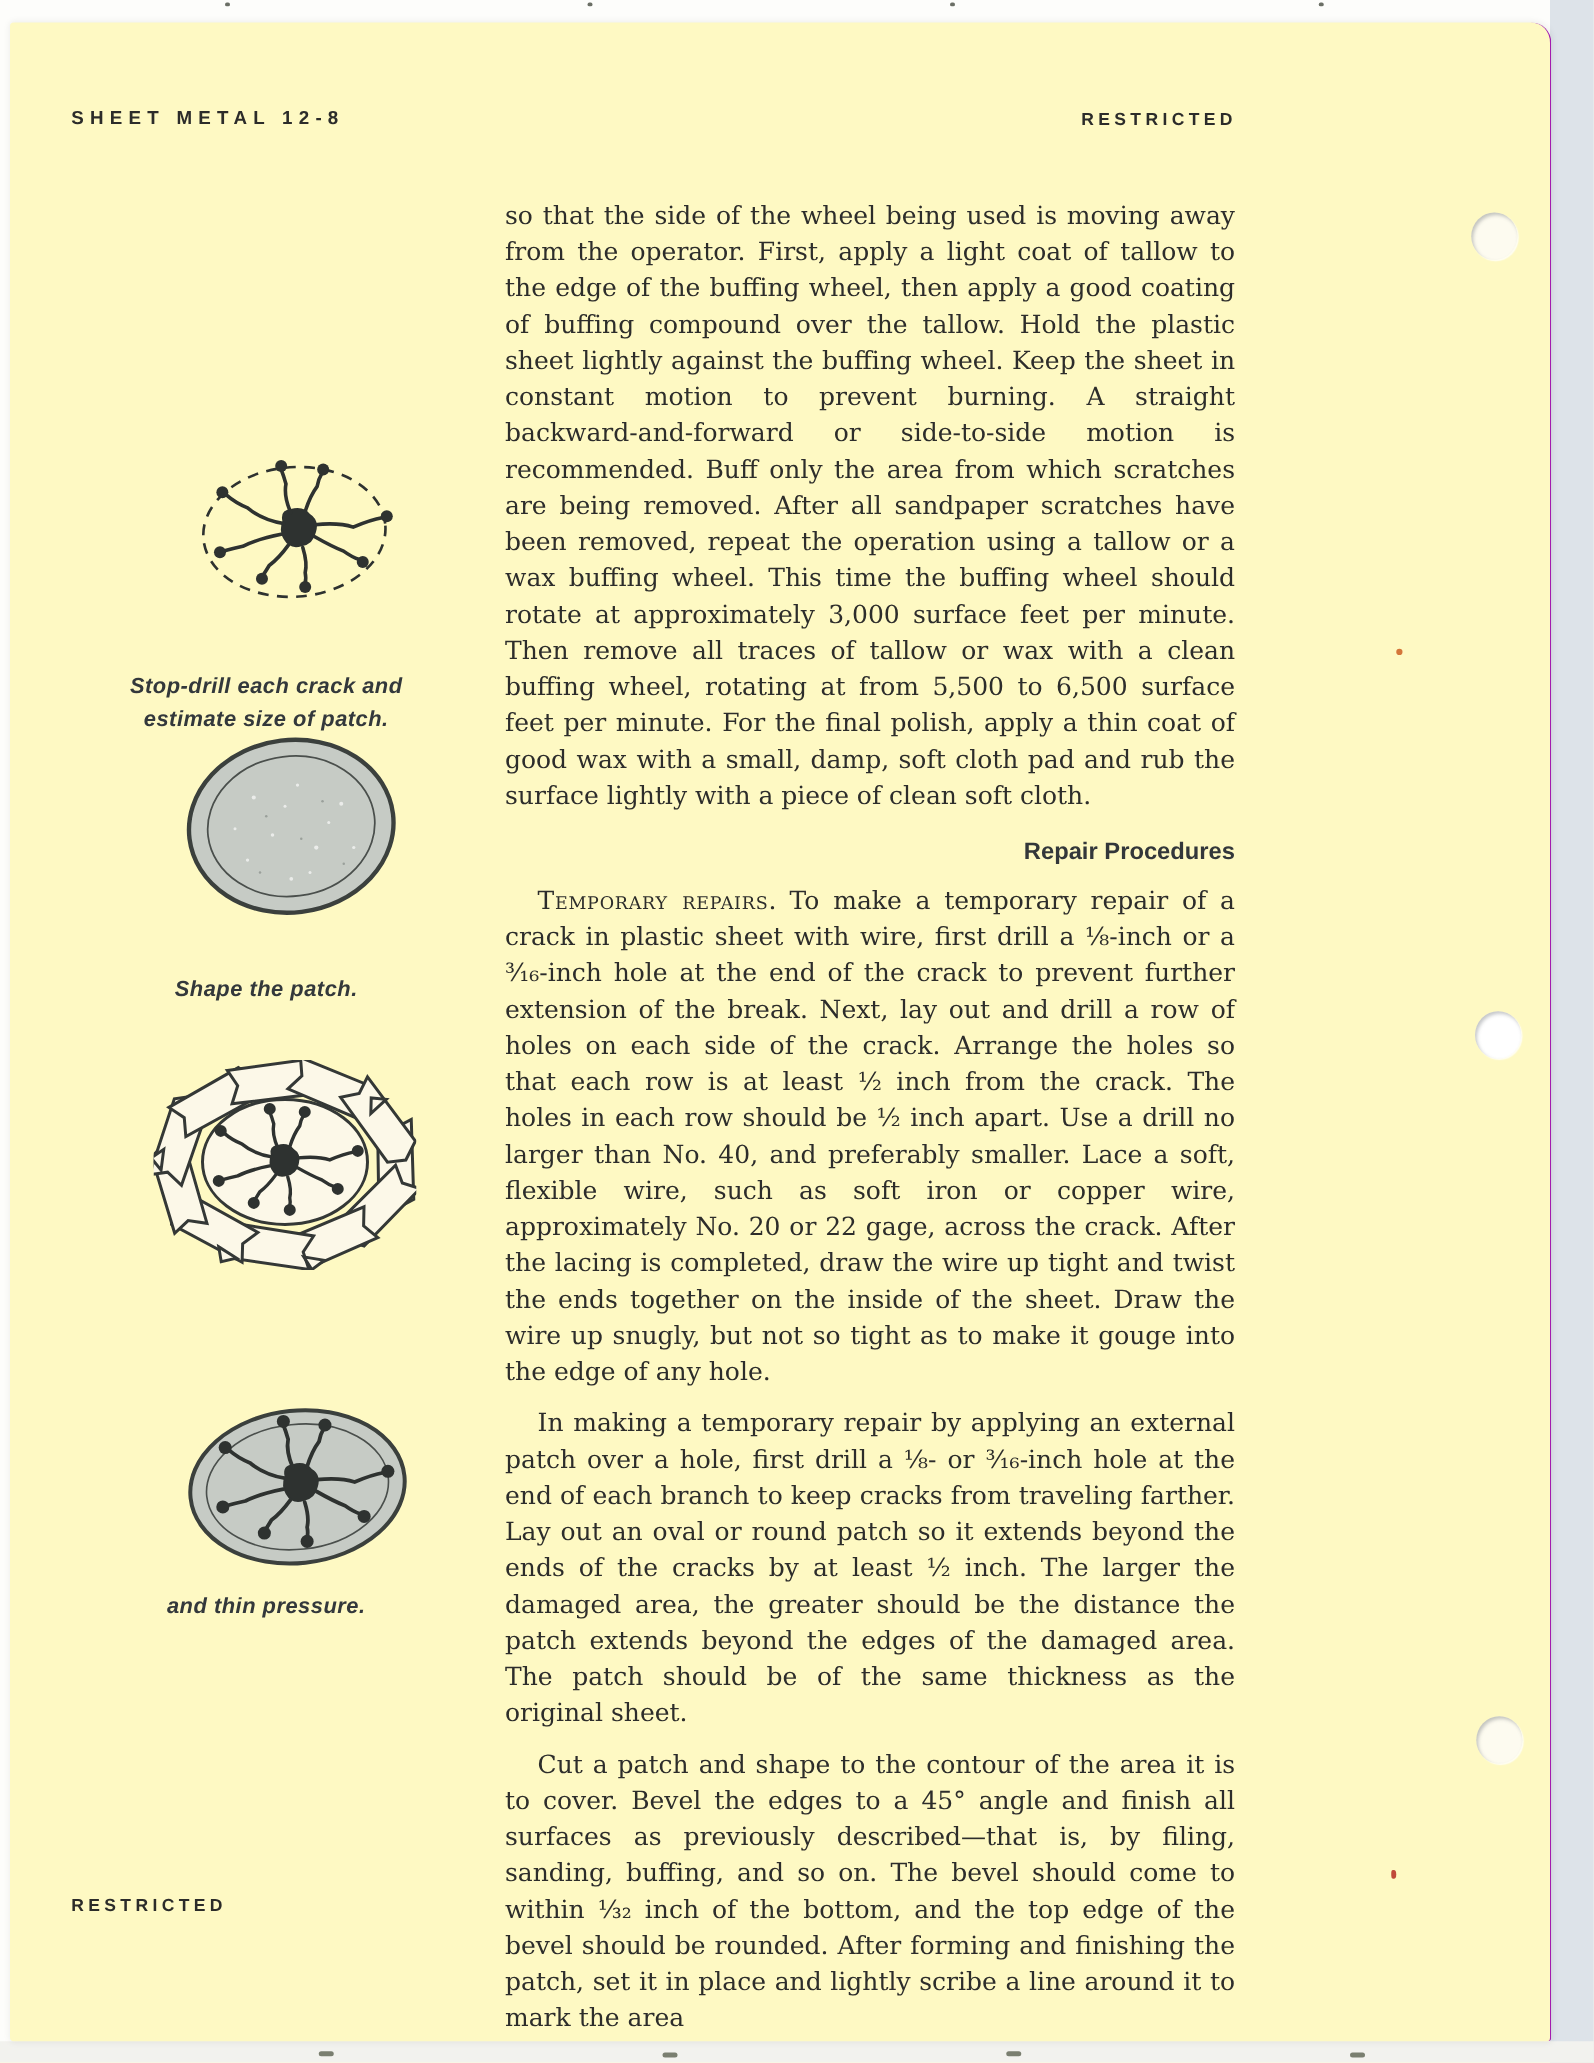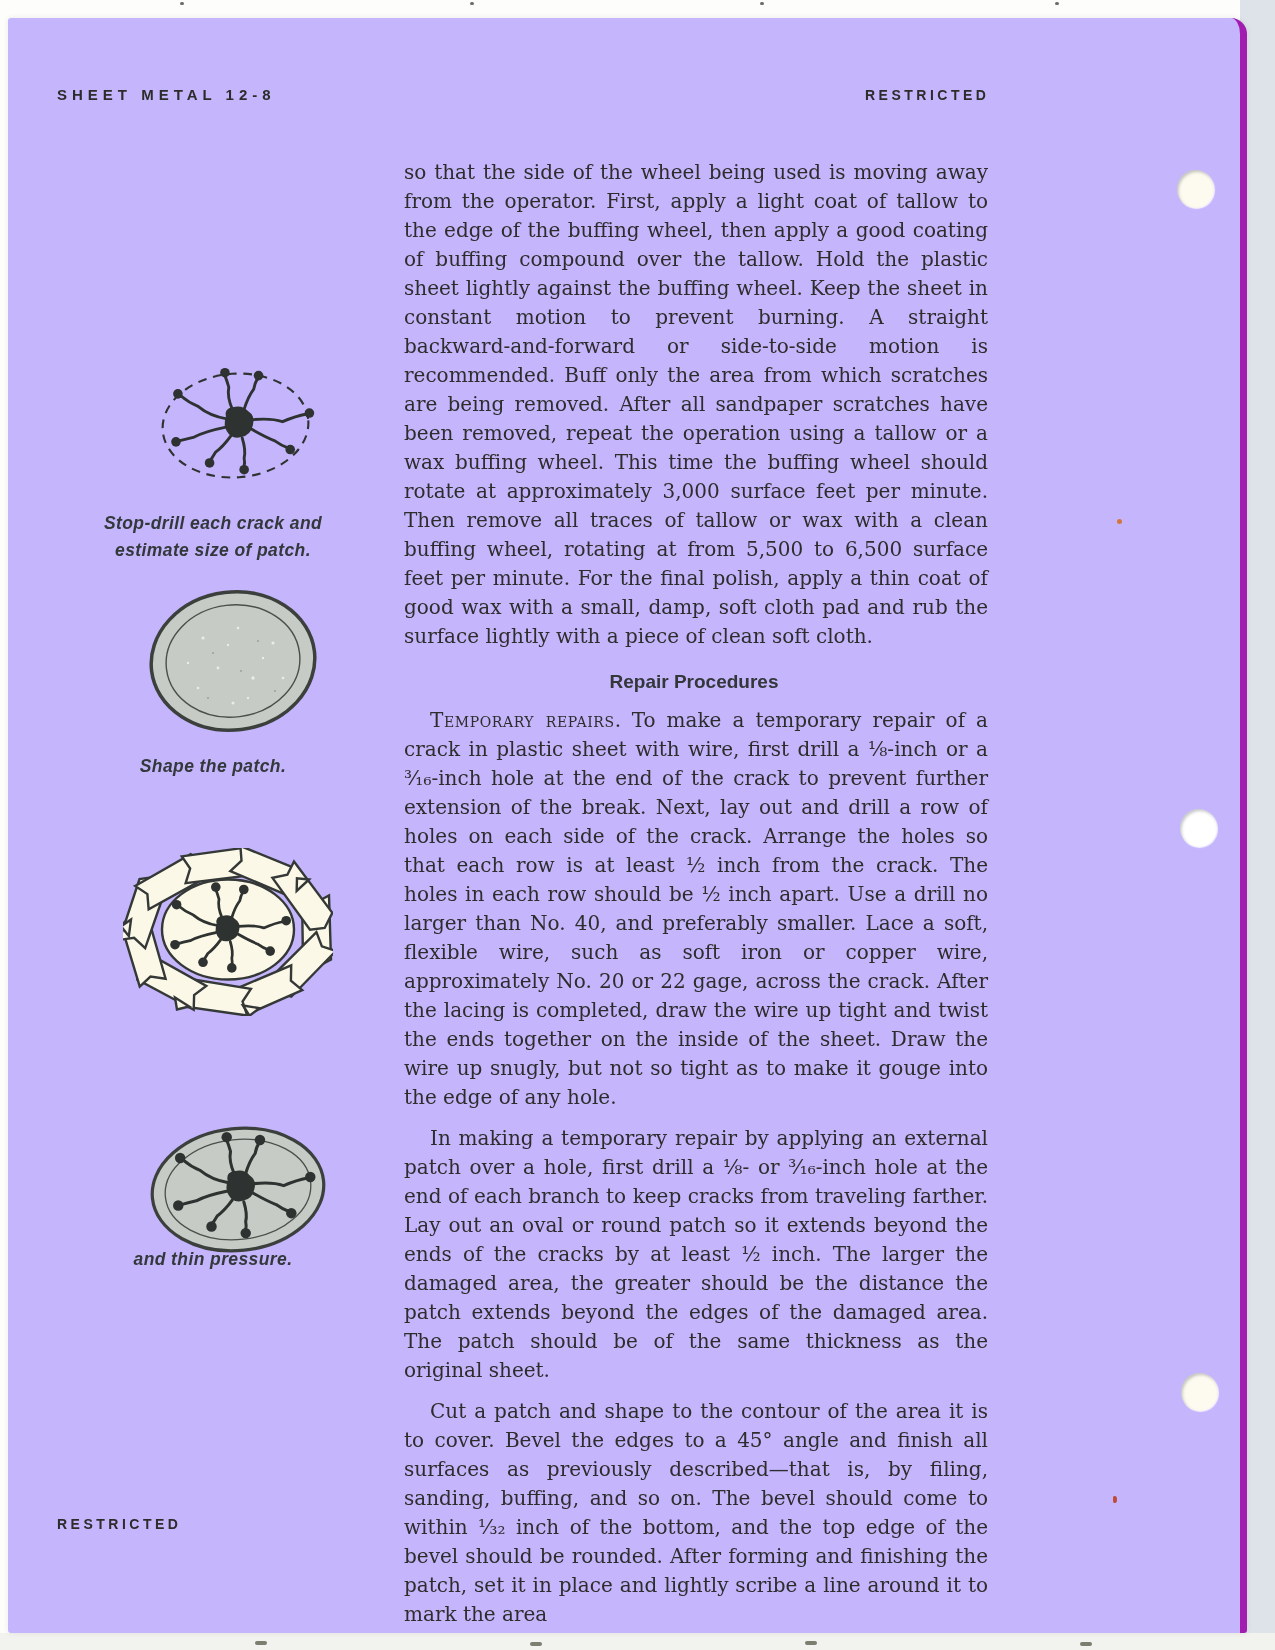--- a/index.html
+++ b/index.html
@@ -6,23 +6,23 @@
   body{
     width:1275px;height:1650px;position:relative;overflow:hidden;
     background:#fdfdfb;
     font-family:"Liberation Sans",sans-serif;
   }
   .scan-right{position:absolute;top:0;right:0;width:35px;height:1650px;background:#dde3e9;}
   .scan-bottom{position:absolute;left:0;top:1633px;width:1275px;height:17px;background:#f2f2ee;}
   .speck{position:absolute;background:#6b6f66;border-radius:2px;}
   .page{
     position:absolute;left:8px;top:18px;width:1232px;height:1615px;
-    background:#c4b5fd;
+    background:#fef9c3;
     border-radius:3px 16px 3px 3px;
-    border-right:7px solid #a21caf;
+    border-right:1px solid #a21caf;
     box-shadow:0 0 6px rgba(0,0,0,0.08);
   }
   
   .hdr{
     position:absolute;font-size:15px;font-weight:700;letter-spacing:5px;
     color:#2c2c2a;white-space:nowrap;
   }
   .hdr.right{letter-spacing:3.5px;font-size:14px;}
   .ftr{
     position:absolute;left:49px;top:1498px;font-size:14px;font-weight:700;
@@ -32,30 +32,30 @@
   .column{
     position:absolute;left:392px;top:140px;width:588px;
     font-family:"DejaVu Serif","Liberation Serif",serif;
     font-size:20px;line-height:29px;color:#2d2d2b;
     text-align:justify;
   }
   .column p{margin:0 0 12px 4px;}
   .column p.indent{text-indent:26px;}
   .sect-head{
     font-family:"Liberation Sans",sans-serif;font-weight:700;
-    font-size:19px;color:#33373a;margin:16px 0 10px 0;text-align:center;
+    font-size:19px;color:#33373a;margin:16px 0 10px 0;text-align:right;
   }
   .smallcaps{font-variant:small-caps;letter-spacing:0.6px;}
   .lead-gap{display:inline-block;width:10px;}
   
   .fig{position:absolute;}
   .caption{
     position:absolute;text-align:center;
     font-style:italic;font-weight:600;font-size:17.5px;line-height:27px;
-    color:#33383b;letter-spacing:0.4px;
+    color:#33383b;letter-spacing:0.4px;margin-top:25px;
   }
   
   .hole{
     position:absolute;width:37px;height:38px;border-radius:50%;
     background:#fdfbf0;
     box-shadow:inset 1.5px 2px 3px rgba(90,95,100,0.35), 1px 1px 1px rgba(255,255,255,0.8);
   }
   .hole.punched{background:#ffffff;}
   .tinymark{position:absolute;border-radius:50%;}
 </style>

